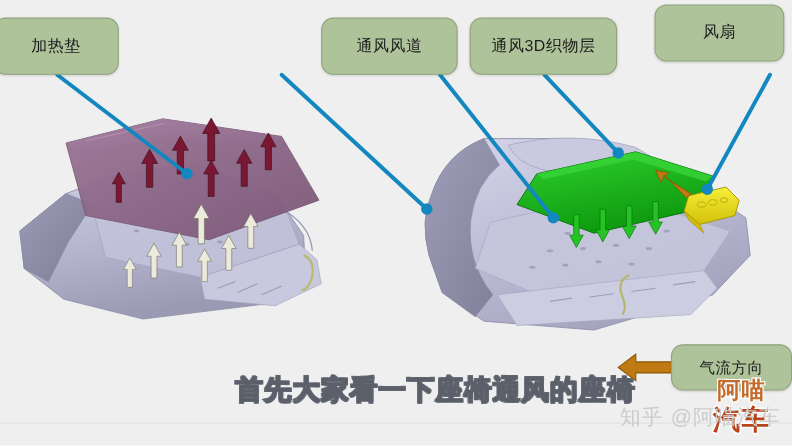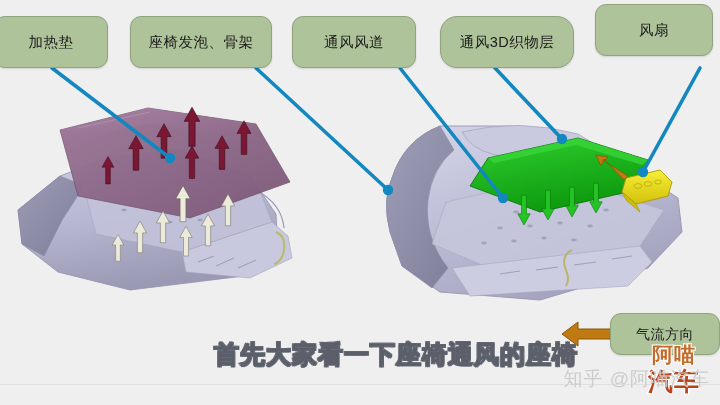--- a/index.html
+++ b/index.html
@@ -308,27 +308,24 @@
       <circle cx="503" cy="198" r="5.2" fill="#1387bf"></circle>
       <line x1="495" y1="68" x2="562" y2="139" stroke="#1387bf" stroke-width="3.6" stroke-linecap="round"></line>
       <circle cx="562" cy="139" r="5.2" fill="#1387bf"></circle>
       <line x1="700" y1="68" x2="643" y2="172" stroke="#1387bf" stroke-width="3.6" stroke-linecap="round"></line>
       <circle cx="643" cy="172" r="5.2" fill="#1387bf"></circle>
     </svg>
 
   <div class="label-box" style="left: -6px; top: 16px; width: 114px; height: 52px;">
     <span>加热垫</span>
   </div>
-  <div class="label-box" style="left: 130px; top: 16px; width: 142px; height: 52px;">
-    <span>座椅发泡、骨架</span>
-  </div>
   <div class="label-box" style="left: 292px; top: 16px; width: 124px; height: 52px;">
     <span>通风风道</span>
   </div>
-  <div class="label-box" style="left: 440px; top: 16px; width: 134px; height: 52px; border-radius: 17px;">
+  <div class="label-box" style="left: 427px; top: 16px; width: 134px; height: 52px;">
     <span>通风3D织物层</span>
   </div>
   <div class="label-box" style="left: 595px; top: 4px; width: 118px; height: 52px;">
     <span>风扇</span>
   </div>
 
   <svg class="layer" viewBox="0 0 720 405" xmlns="http://www.w3.org/2000/svg">
     <g>
       <path d="M612,329 L578,329 L578,322 L562,334 L578,346 L578,339 L612,339 Z" fill="#c07a12" stroke="#8b5606" stroke-width="1"></path>
     </g>

